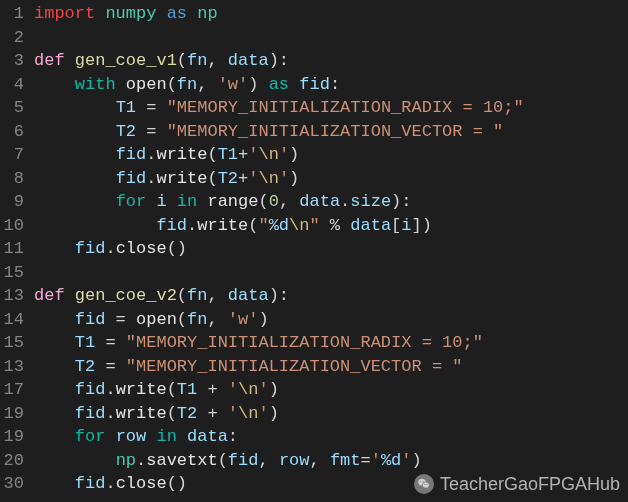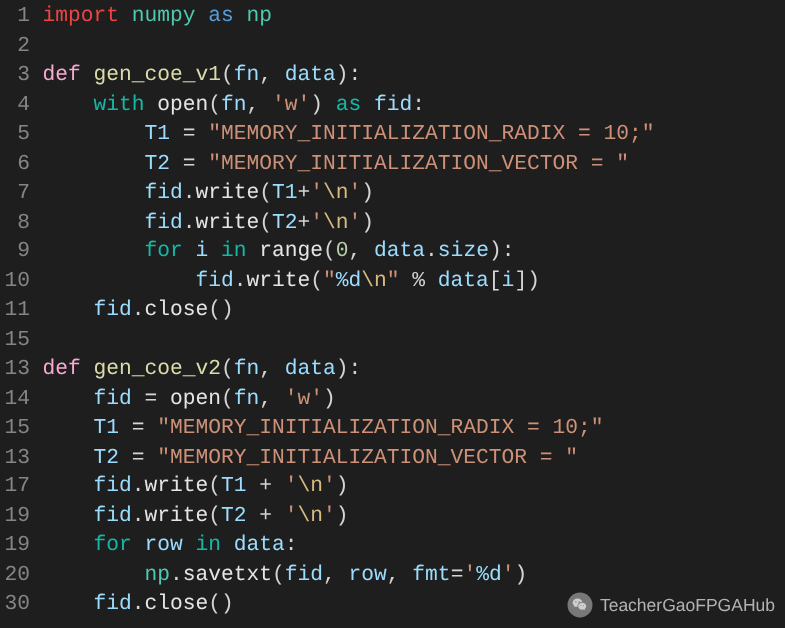--- a/index.html
+++ b/index.html
@@ -52,21 +52,21 @@
     .module { color: #4ec9b0; text-align: right; }
     .escape { color: #d7ba7d; }
     .watermark {
       position: absolute;
       bottom: 6px;
       right: 8px;
       display: flex;
       align-items: center;
       gap: 6px;
       color: #cccccc;
-      font-size: 14px;
+      font-size: 18px;
       font-family: sans-serif;
       opacity: 0.85;
     }
     .watermark-icon {
       width: 20px;
       height: 20px;
       background: #888;
       border-radius: 50%;
       display: flex;
       align-items: center;

